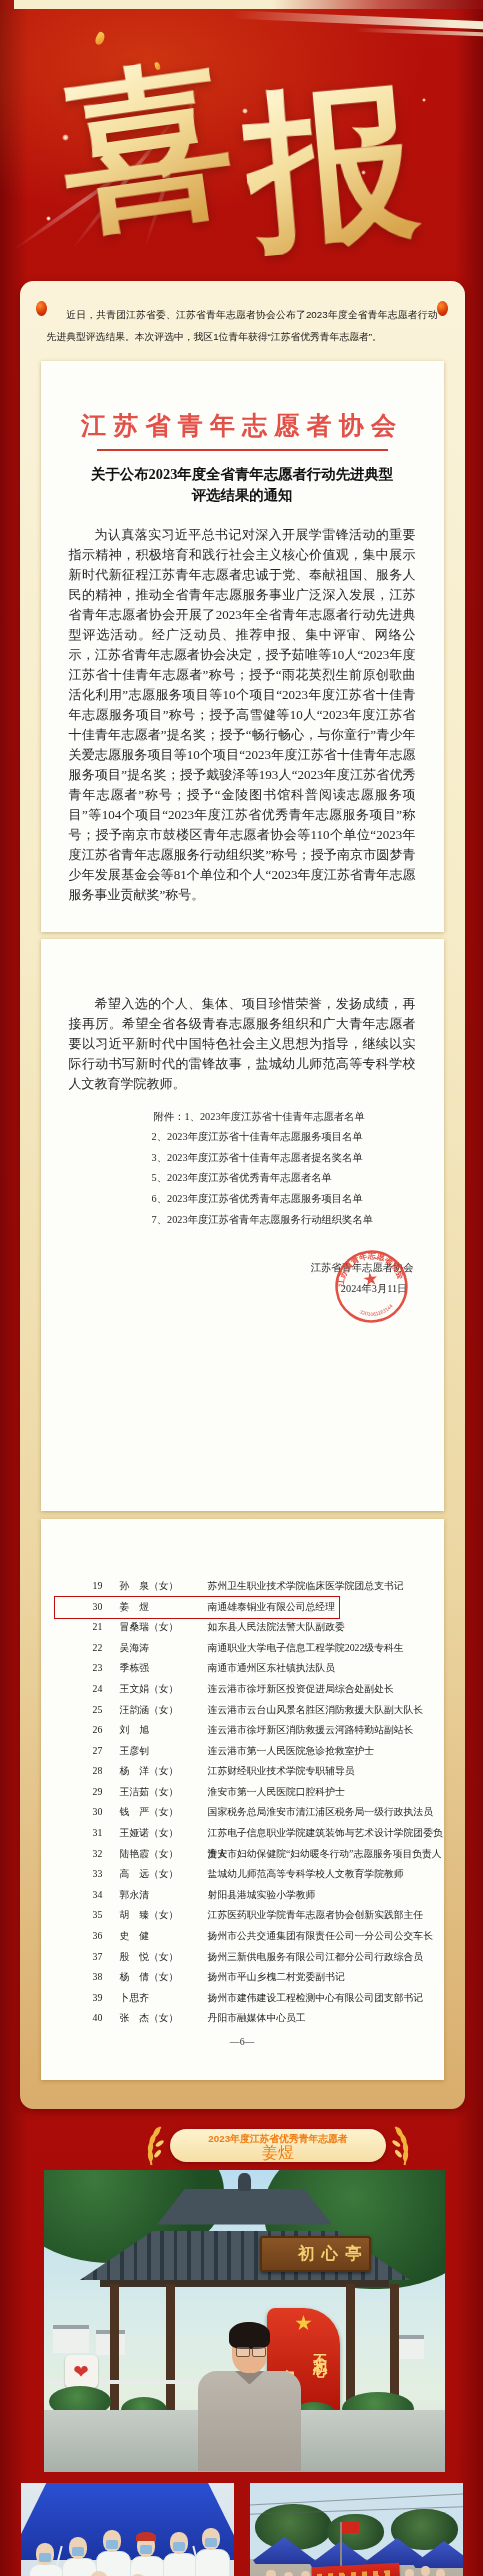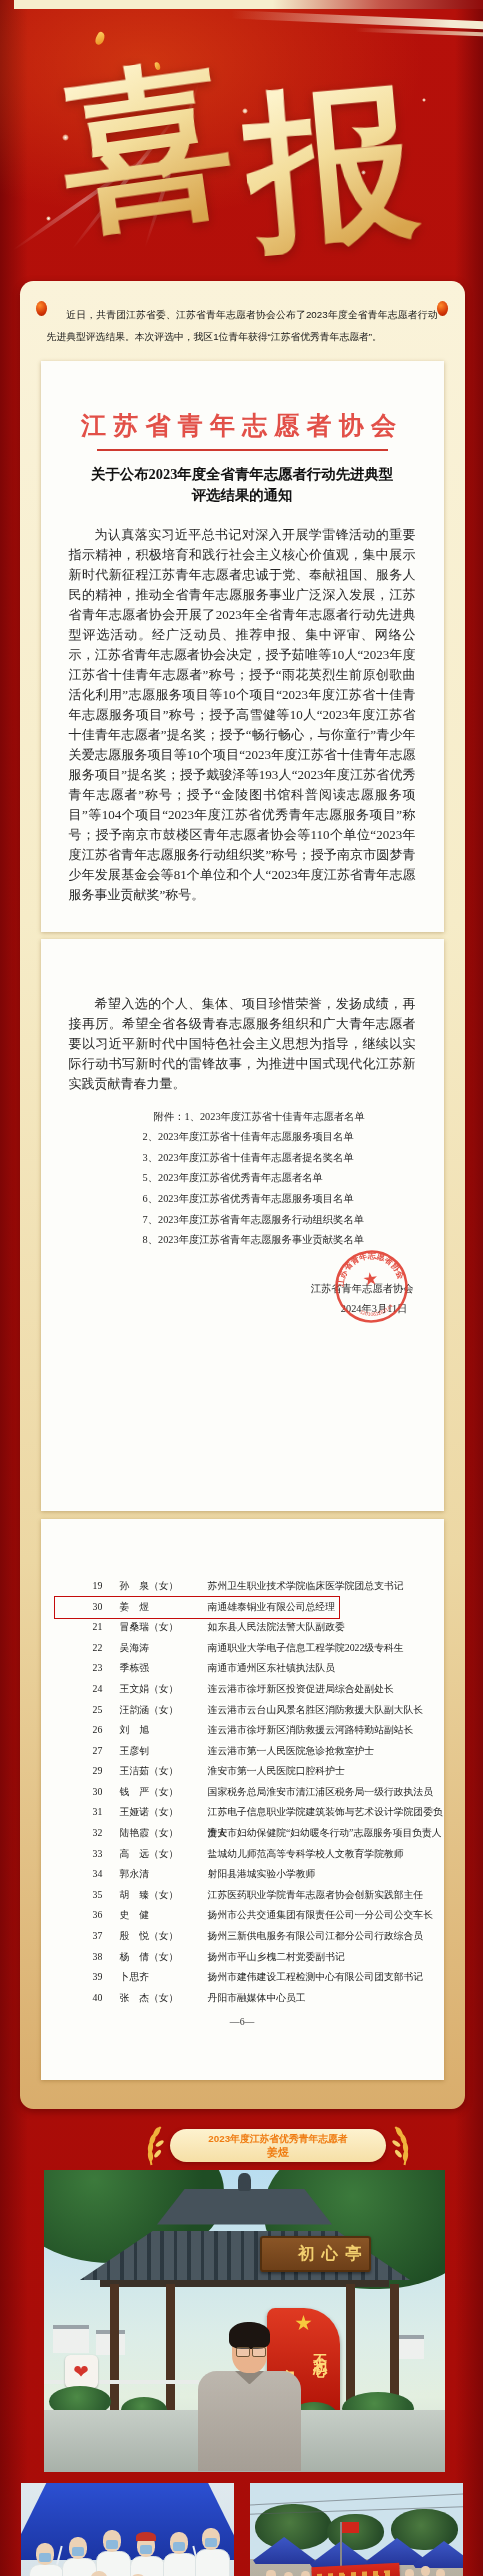--- a/index.html
+++ b/index.html
@@ -36,38 +36,38 @@
   .p1{height:571px;margin-top:13.4px;}
   .p2{height:572px;margin-top:7.7px;}
   .p3{height:561px;margin-top:7.7px;}
   .letterhead{margin-top:48px;text-align:center;font-size:25px;font-weight:bold;color:#e25048;letter-spacing:7.2px;}
   .letterline{width:291px;height:2.1px;background:#cf3a30;margin:7.2px auto 0;}
   .doctitle{margin-top:13.4px;text-align:center;font-size:14.4px;font-weight:bold;line-height:20.6px;color:#111;}
   .docbody{margin:19.6px 28px 0;font-size:13px;line-height:20px;text-align:justify;text-indent:2em;}
   .p2 .docbody{margin-top:55px;}
   .annex{margin:12.4px 28px 0 69px;font-size:10.3px;line-height:20.6px;}
   .annex-first{white-space:nowrap;padding-left:44px;}
-  .annex-item{margin-left:33px;white-space:nowrap;}
+  .annex-item{margin-left:42px;white-space:nowrap;}
   .sigblock{margin-top:28px;text-align:right;font-size:10.3px;line-height:20.6px;padding-right:30px;position:relative;z-index:1;}
   .sigdate{padding-right:6.2px;}
   .seal{position:absolute;top:309px;right:34px;width:77px;height:77px;opacity:.88;transform:rotate(-8deg);z-index:2;}
   .roster{margin-top:57px;}
   .r-row{position:relative;display:flex;height:20.6px;line-height:20.6px;font-size:9.8px;padding-left:52px;color:#222;}
   .r-num{width:27px;}
   .r-name{width:88px;}
   .r-job{flex:1;}
   .hl-box{position:absolute;left:13.4px;top:-1px;width:284px;height:21.6px;border:1.5px solid #c40b0b;}
   .pagenum{margin-top:7.2px;text-align:center;font-size:9.8px;color:#333;}
   
   .badge-wrap{position:absolute;top:2129px;left:0;width:484px;height:33px;padding-left:36px;}
   .badge{position:relative;width:216px;height:33px;margin:0 auto;border-radius:16.5px;
         background:linear-gradient(180deg,#fdf2cf,#f6dfa6);display:flex;flex-direction:column;justify-content:center;
         box-shadow:0 1.5px 4.1px rgba(80,5,0,.45);}
   .badge-t1{font-size:9.8px;font-weight:bold;color:#ef7c12;text-align:center;line-height:13.4px;}
-  .badge-t2{font-size:11px;font-weight:bold;color:#ef7c12;text-align:center;line-height:13.4px;}
+  .badge-t2{font-size:16px;font-weight:normal;color:#ef7c12;text-align:center;line-height:13.4px;}
   .laurel{position:absolute;top:-5.2px;width:24px;height:43px;}
   .laurel.l{left:-30px;}
   .laurel.r{right:-30px;transform:scaleX(-1);}
   .photo{position:relative;overflow:hidden;background:#dfe7e3;}
   .photo-main{position:absolute;top:2170px;left:44px;width:401px;height:302px;}
   .grid-a{position:absolute;top:2483px;left:20.6px;width:213px;height:168px;}
   .grid-b{position:absolute;top:2483px;left:250px;width:213px;height:168px;}
   
   .pm-sky{position:absolute;inset:0;background:linear-gradient(180deg,#b9ddf0 0%,#dcEDe8 55%,#e3efe0 75%,#cfd8cf 100%);}
   .pm-fol{position:absolute;background:radial-gradient(circle at 40% 40%,#3c7a3c,#1f4d24 70%);border-radius:48%;}
@@ -158,29 +158,28 @@
       <div class="letterhead">江苏省青年志愿者协会</div>
       <div class="letterline"></div>
       <div class="doctitle">
         <div>关于公布2023年度全省青年志愿者行动先进典型</div>
         <div>评选结果的通知</div>
       </div>
       <div class="docbody">为认真落实习近平总书记对深入开展学雷锋活动的重要指示精神，积极培育和践行社会主义核心价值观，集中展示新时代新征程江苏青年志愿者忠诚于党、奉献祖国、服务人民的精神，推动全省青年志愿服务事业广泛深入发展，江苏省青年志愿者协会开展了2023年全省青年志愿者行动先进典型评选活动。经广泛动员、推荐申报、集中评审、网络公示，江苏省青年志愿者协会决定，授予茹唯等10人“2023年度江苏省十佳青年志愿者”称号；授予“雨花英烈生前原创歌曲活化利用”志愿服务项目等10个项目“2023年度江苏省十佳青年志愿服务项目”称号；授予高雪健等10人“2023年度江苏省十佳青年志愿者”提名奖；授予“畅行畅心，与你童行”青少年关爱志愿服务项目等10个项目“2023年度江苏省十佳青年志愿服务项目”提名奖；授予戴骏泽等193人“2023年度江苏省优秀青年志愿者”称号；授予“金陵图书馆科普阅读志愿服务项目”等104个项目“2023年度江苏省优秀青年志愿服务项目”称号；授予南京市鼓楼区青年志愿者协会等110个单位“2023年度江苏省青年志愿服务行动组织奖”称号；授予南京市圆梦青少年发展基金会等81个单位和个人“2023年度江苏省青年志愿服务事业贡献奖”称号。</div>
     </div>
 
     <div class="scanpage p2">
-      <div class="docbody">希望入选的个人、集体、项目珍惜荣誉，发扬成绩，再接再厉。希望全省各级青春志愿服务组织和广大青年志愿者要以习近平新时代中国特色社会主义思想为指导，继续以实际行动书写新时代的雷锋故事，为推进中国式现代化江苏新实践贡献青春力量。</div>
+      <div class="docbody">希望入选的个人、集体、项目珍惜荣誉，发扬成绩，再接再厉。希望全省各级青春志愿服务组织和广大青年志愿者要以习近平新时代中国特色社会主义思想为指导，继续以实际行动书写新时代的雷锋故事，盐城幼儿师范高等专科学校人文教育学院教师。</div>
       <div class="annex">
         <div class="annex-first"><span>附件：</span><span>1、2023年度江苏省十佳青年志愿者名单</span></div>
         <div class="annex-item">2、2023年度江苏省十佳青年志愿服务项目名单</div>
         <div class="annex-item">3、2023年度江苏省十佳青年志愿者提名奖名单</div>
         <div class="annex-item">5、2023年度江苏省优秀青年志愿者名单</div>
         <div class="annex-item">6、2023年度江苏省优秀青年志愿服务项目名单</div>
         <div class="annex-item">7、2023年度江苏省青年志愿服务行动组织奖名单</div>
-        <div class="annex-item">8、2023年度江苏省青年志愿服务事业贡献奖名单</div>
       </div>
       <div class="sigblock">
         <div>江苏省青年志愿者协会</div>
         <div class="sigdate">2024年3月11日</div>
       </div>
       <svg class="seal" viewBox="0 0 150 150">
         <circle cx="75" cy="75" r="68" fill="none" stroke="#e0392b" stroke-width="5"></circle>
         <path id="sealArc" d="M 20,75 A 55,55 0 1,1 130,75" fill="none"></path>
         <text font-size="16" fill="#e0392b" font-weight="bold" font-family="Liberation Sans,sans-serif">
           <textPath href="#sealArc" startOffset="4%">江苏省青年志愿者协会</textPath>
@@ -233,20 +232,25 @@
           </div>
         <div class="r-row">
             <span class="r-num">26</span>
             <span class="r-name">刘　旭</span>
             <span class="r-job">连云港市徐圩新区消防救援云河路特勤站副站长</span>
           </div>
         <div class="r-row">
             <span class="r-num">27</span>
             <span class="r-name">王彦钊</span>
             <span class="r-job">连云港市第一人民医院急诊抢救室护士</span>
+          </div>
+        <div class="r-row">
+            <span class="r-num">28</span>
+            <span class="r-name">杨　洋（女）</span>
+            <span class="r-job">江苏财经职业技术学院专职辅导员</span>
           </div>
         <div class="r-row">
             <span class="r-num">29</span>
             <span class="r-name">王洁茹（女）</span>
             <span class="r-job">淮安市第一人民医院口腔科护士</span>
           </div>
         <div class="r-row">
             <span class="r-num">30</span>
             <span class="r-name">钱　严（女）</span>
             <span class="r-job">国家税务总局淮安市清江浦区税务局一级行政执法员</span>

